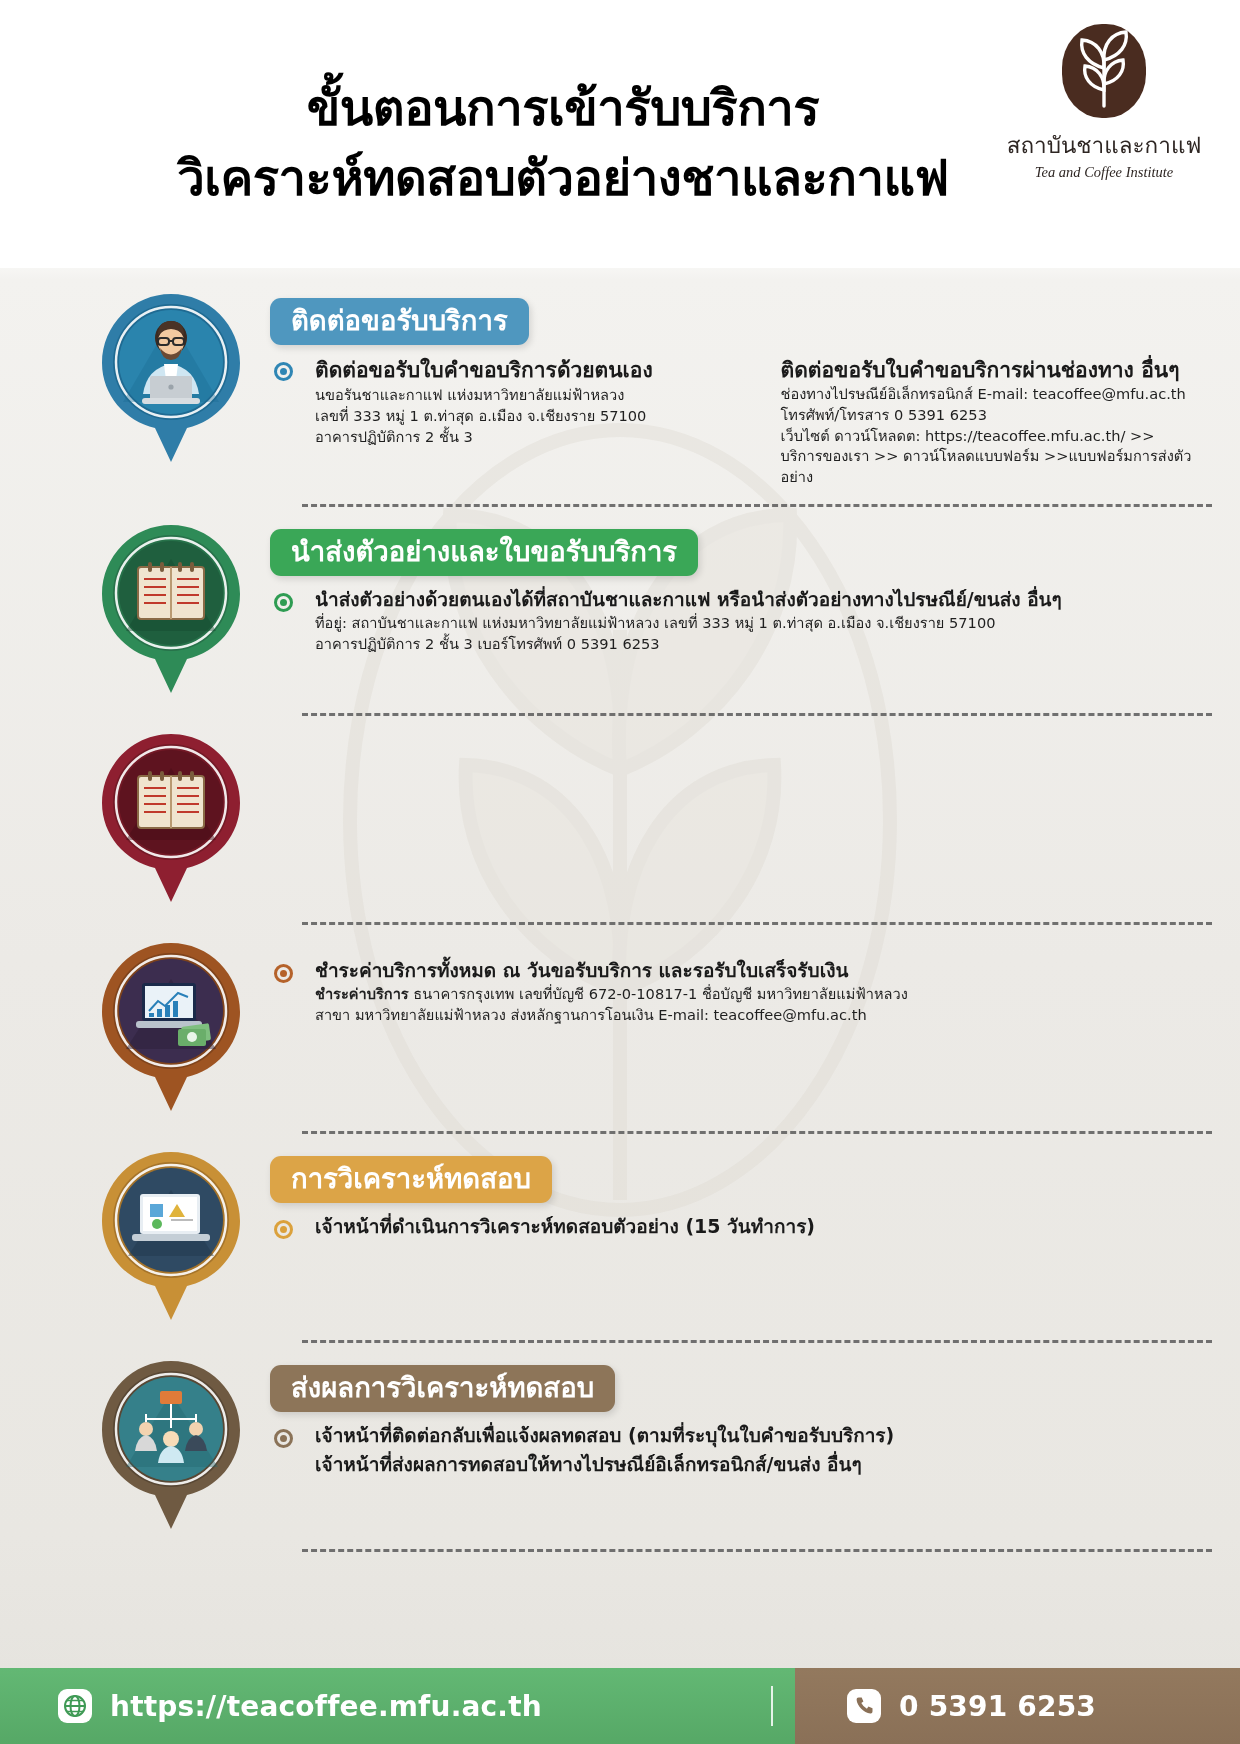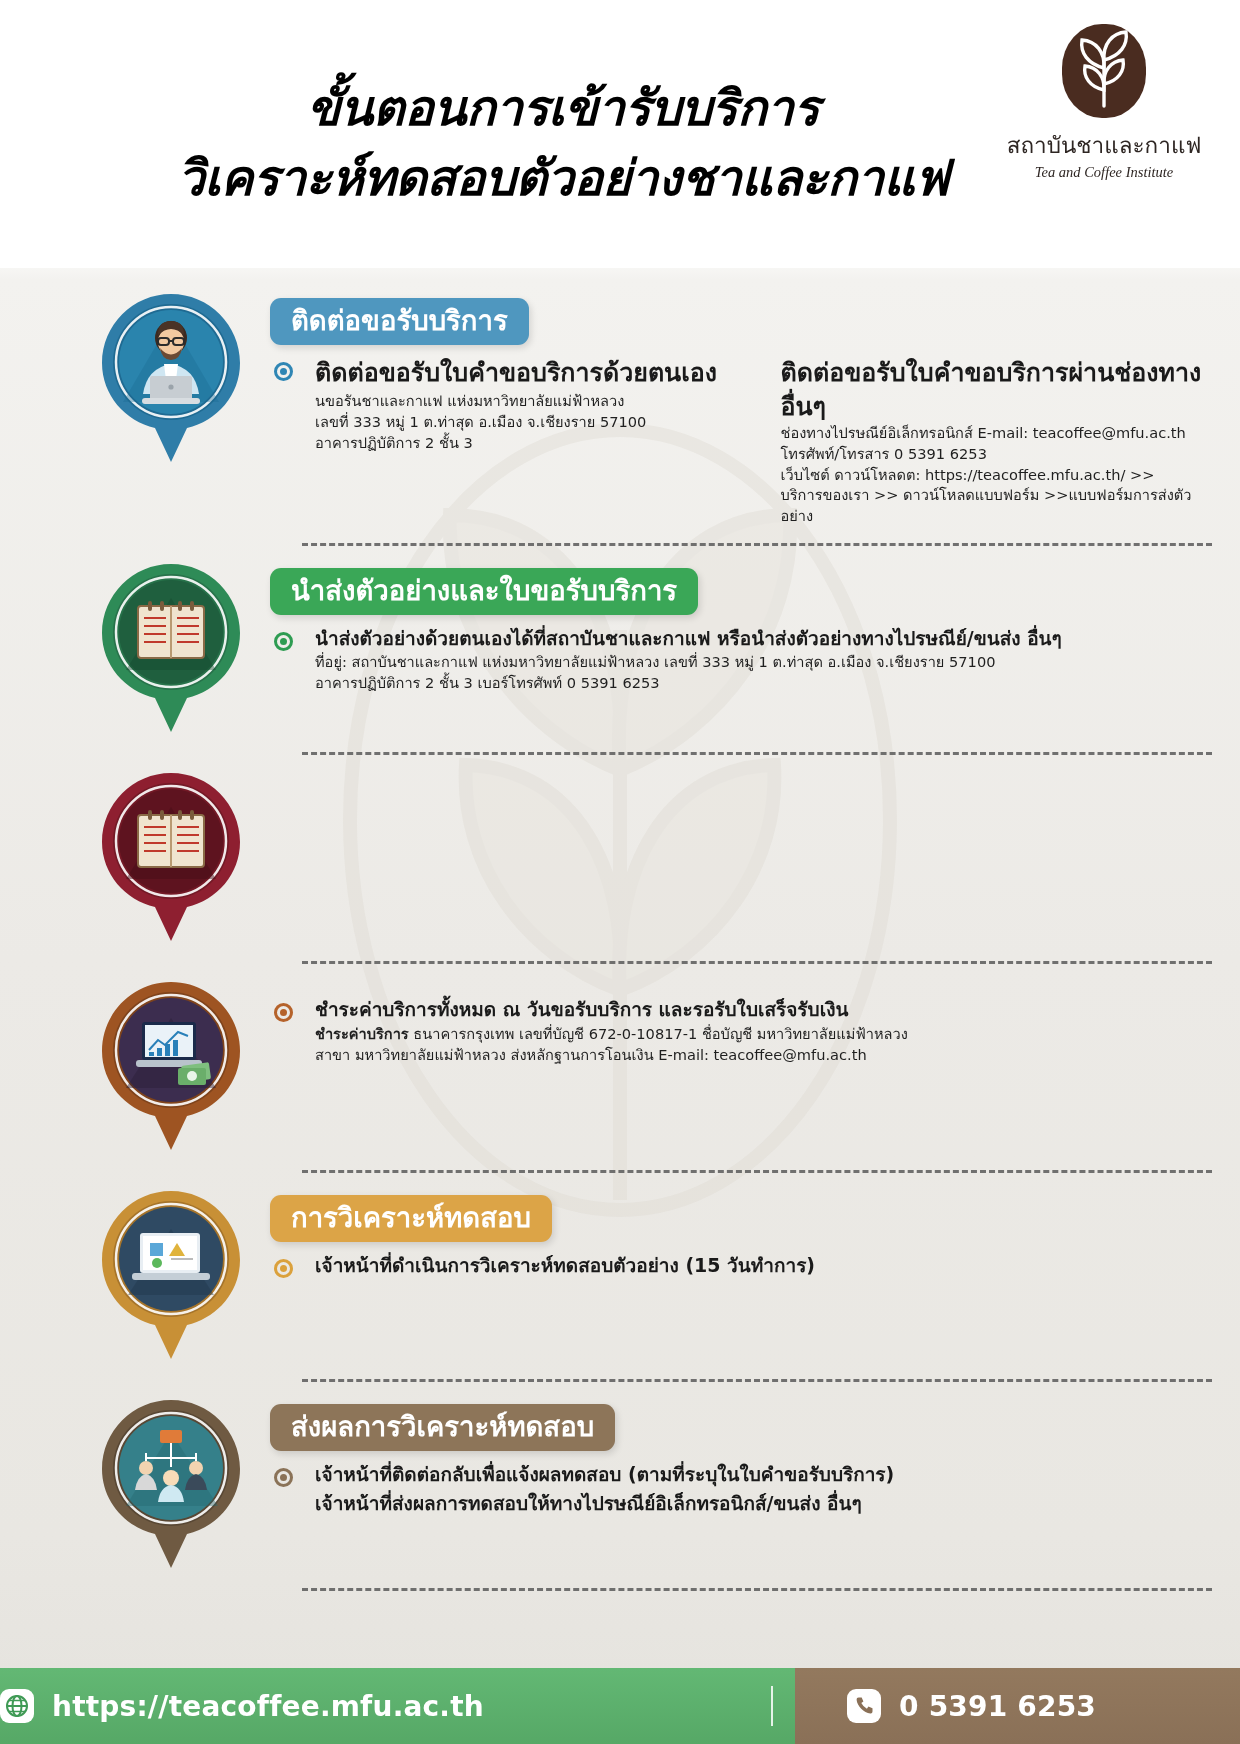--- a/index.html
+++ b/index.html
@@ -25,21 +25,21 @@
   }
 
   
   .header {
     position: relative; height: 268px;
     background:#ffffff;
     display:flex; align-items:flex-start;
   }
   .title-wrap {
     position:absolute; left:0; right:0; top:76px;
-    text-align:center; padding-right:114px;font-style:italic;
+    text-align:center; padding-right:114px;
   }
   .title-line {
     font-family:"DejaVu Sans","Liberation Sans",sans-serif;
     font-weight:bold; color:#000;
     font-size:49px; line-height:1.34; letter-spacing:-0.5px;
   }
   .title-line.l2 { font-size:49px; margin-top:4px; }
 
   .logo-block {
     position:absolute; right:26px; top:20px;
@@ -90,21 +90,21 @@
   .bullet::after {
     content:""; position:absolute; inset:3px; border-radius:50%;
     background:currentColor;
   }
 
   .cols { display:flex; flex:1 1 auto; gap:34px; }
   .col { flex:1 1 0; min-width:0; }
 
   .t-strong {
     font-family:"DejaVu Sans","Liberation Sans",sans-serif;
-    font-weight:bold; font-size:25px; color:#1a1a1a; line-height:1.35;
+    font-weight:bold; font-size:21px; color:#1a1a1a; line-height:1.35;
   }
   .t-strong.wide { font-size:19px; }
   .t-small {
     font-family:"DejaVu Sans","Liberation Sans",sans-serif;
     font-size:14.6px; color:#1f1f1f; line-height:1.44;
   }
   .t-small.tight { line-height:1.42; }
   .t-inline-b { font-weight:bold; }
 
   .divider {
@@ -115,21 +115,21 @@
   }
   .div-wrap { padding: 16px 0 14px 0; }
 
   
   .footer {
     position:absolute; left:0; bottom:0; width:1240px; height:76px;
     display:flex;
   }
   .footer-left {
     flex:0 0 795px; background:linear-gradient(180deg,#63b874 0%,#56a866 100%);
-    display:flex; align-items:center; position:relative;
+    display:flex; align-items:center; padding-left:58px; position:relative;
   }
   .footer-right {
     flex:1 1 auto; background:linear-gradient(180deg,#93795e 0%,#8a7057 100%);
     display:flex; align-items:center; padding-left:52px;
   }
   .footer-text {
     color:#fff; font-weight:bold; font-size:28px;
     font-family:"DejaVu Sans","Liberation Sans",sans-serif;
     margin-left:18px; letter-spacing:.2px;
   }

